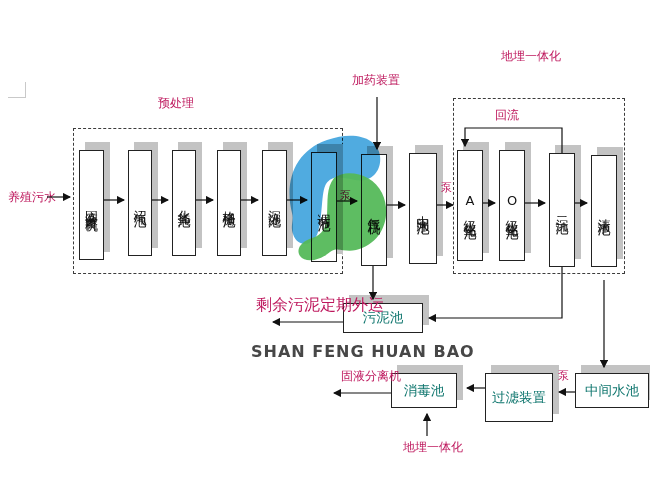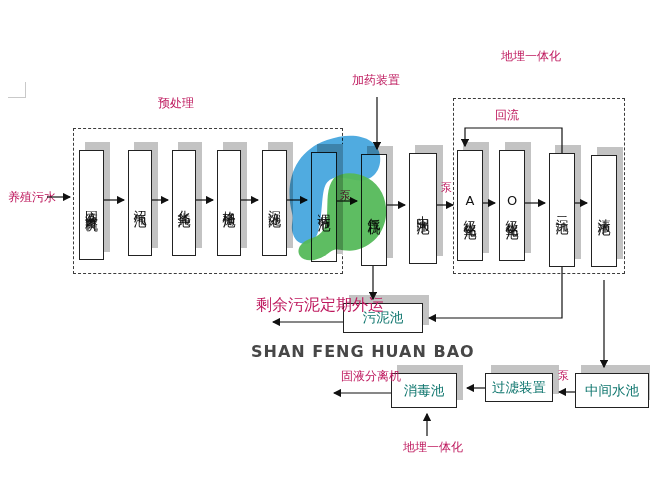--- a/index.html
+++ b/index.html
@@ -78,21 +78,21 @@
   <div class="vtank" style="left:591px;top:155px;width:26px;height:112px">
       <span class="vtxt">清水池</span>
     </div>
 
   <div class="htank" style="left:343px;top:303px;width:80px;height:30px">
       <span class="htxt">污泥池</span>
     </div>
   <div class="htank" style="left:391px;top:373px;width:66px;height:35px">
       <span class="htxt">消毒池</span>
     </div>
-  <div class="htank" style="left:485px;top:373px;width:68px;height:29px">
+  <div class="htank" style="left:485px;top:373px;width:68px;height:49px">
       <span class="htxt">过滤装置</span>
     </div>
   <div class="htank" style="left:575px;top:373px;width:74px;height:35px">
       <span class="htxt">中间水池</span>
     </div>
 
   <div class="lbl" style="left:8px;top:190px">养殖污水</div>
   <div class="lbl" style="left:158px;top:96px">预处理</div>
   <div class="lbl" style="left:352px;top:73px">加药装置</div>
   <div class="lbl" style="left:501px;top:49px">地埋一体化</div>

